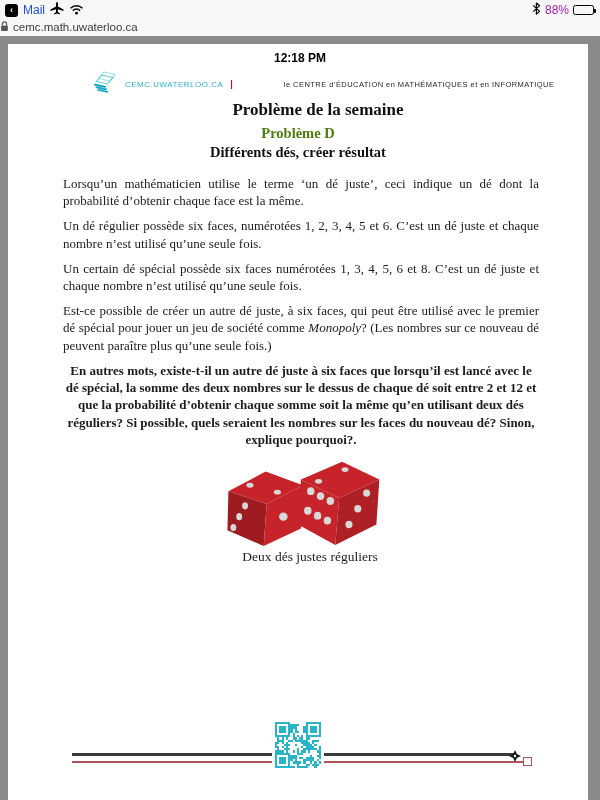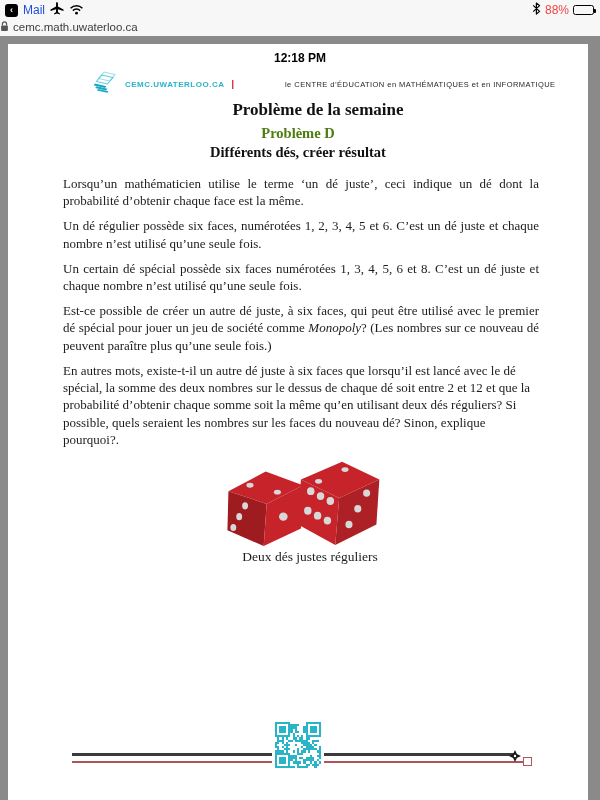--- a/index.html
+++ b/index.html
@@ -8,46 +8,46 @@
   #screen { position:relative; width:600px; height:800px; overflow:hidden; background:#8a8a8a; }
 
   
   #statusbar { position:absolute; top:0; left:0; width:600px; height:36px; background:#f7f7f7; z-index:5; }
   .sb-row1 { position:absolute; top:2px; left:0; width:100%; height:16px; }
   .sb-left { position:absolute; left:5px; top:0; display:flex; align-items:center; gap:5px; height:16px; }
   .back-chip { width:13px; height:13px; background:#000; border-radius:3px; color:#fff; display:flex; align-items:center; justify-content:center; font-size:9px; font-weight:bold; cursor:pointer; }
   .sb-app { font-size:12px; color:#1d4ed8; }
   .sb-time { position:absolute; left:0; right:0; top:1px; text-align:center; font-size:12px; font-weight:bold; color:#000;margin-top:48px; }
   .sb-right { position:absolute; right:6px; top:0; display:flex; align-items:center; gap:4px; height:16px; }
-  .sb-pct { font-size:12px; color:#ef4444; }
+  .sb-pct { font-size:12px; color:#a21caf; }
   .batt { position:relative; width:21px; height:10px; border:1px solid #000; border-radius:2.5px; padding:1px; }
   .batt-fill { height:100%; background:#000; border-radius:1px; }
   .batt-tip { position:absolute; right:-3px; top:2.5px; width:2px; height:4px; background:#000; border-radius:0 1px 1px 0; }
   .sb-row2 { position:absolute; top:18px; left:0; width:100%; height:17px; display:flex; align-items:center; justify-content:flex-start; gap:4px; cursor:pointer; }
   .sb-url { font-size:11.5px; color:#3c3c3c; }
 
   
   #page { position:absolute; top:44px; left:8px; width:580px; height:756px; background:#ffffff; z-index:1; }
 
   
   .doc-header { position:absolute; top:28px; left:86px; height:24px; display:flex; align-items:center; gap:7px; }
-  .hdr-site { color:#29b4c8; font-weight:bold; font-size:8px; letter-spacing:.5px; }
+  .hdr-site { color:#29b4c8; font-weight:normal; font-size:8px; letter-spacing:.5px; }
   .hdr-sep { color:#c8102e; font-weight:bold; font-size:9px; }
   .hdr-org { color:#231f20; font-weight:normal; font-size:7.5px; letter-spacing:.45px;margin-left:44px; }
 
   
   .serif { font-family:"Liberation Serif","DejaVu Serif",serif; }
   .doc-title { position:absolute; top:56px; width:100%; text-align:center; font-size:17px; font-weight:bold; color:#111;margin-left:20px; }
   .doc-sub1 { position:absolute; top:81px; width:100%; text-align:center; font-size:14.5px; font-weight:bold; color:#4d7c0f; }
   .doc-sub2 { position:absolute; top:100px; width:100%; text-align:center; font-size:14.5px; font-weight:bold; color:#111; }
 
   
   .doc-body { position:absolute; top:131px; left:55px; width:476px; color:#1c1c1c; }
   .para { font-size:13px; line-height:17.4px; text-align:justify; margin-bottom:7.5px; }
-  .para.ragged { text-align:left; }
+  .para.ragged { text-align:center;font-weight:bold; }
   .ital { font-style:italic; }
 
   
   .dice-wrap { position:absolute; top:406px; left:0; width:580px; text-align:center; }
   .fig-caption { position:absolute; top:505px; left:12px; width:580px; text-align:center; font-size:13.5px; color:#1c1c1c; }
 
   
   .foot-line-black { position:absolute; top:709px; left:64px; width:442px; height:2.6px; background:#3a3a3c; z-index:2; }
   .foot-line-red { position:absolute; top:717px; left:64px; width:451px; height:1.8px; background:#b0545c; z-index:2; }
   .foot-diamond { position:absolute; top:704px; left:501px; z-index:2; }

